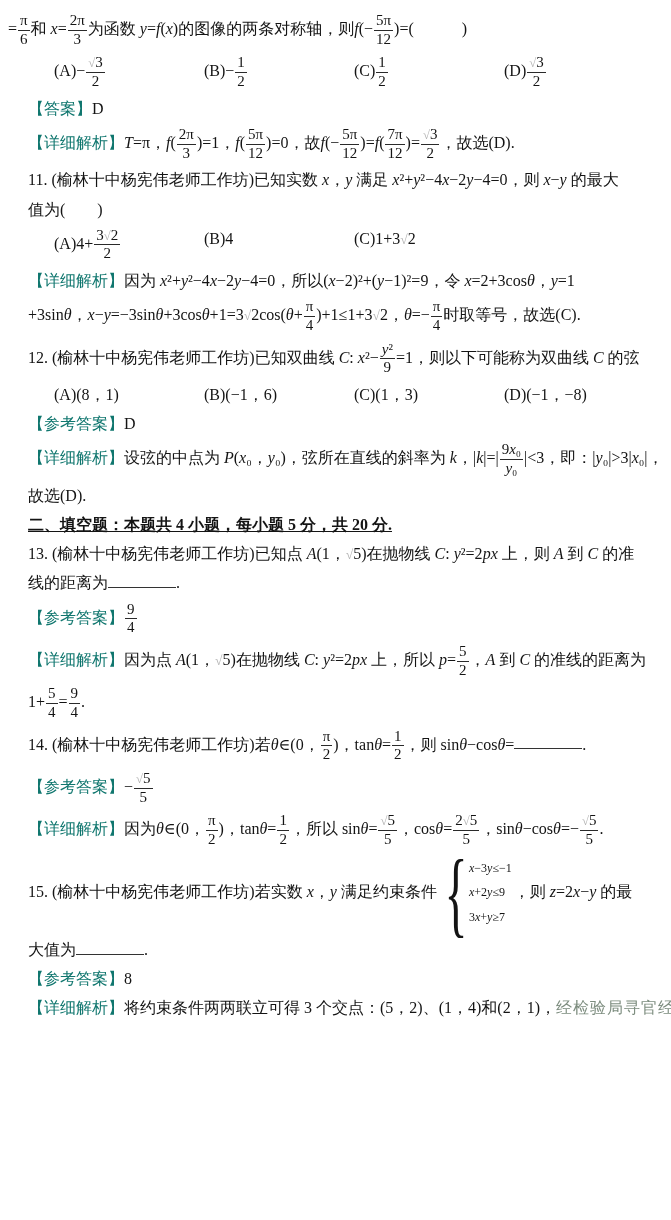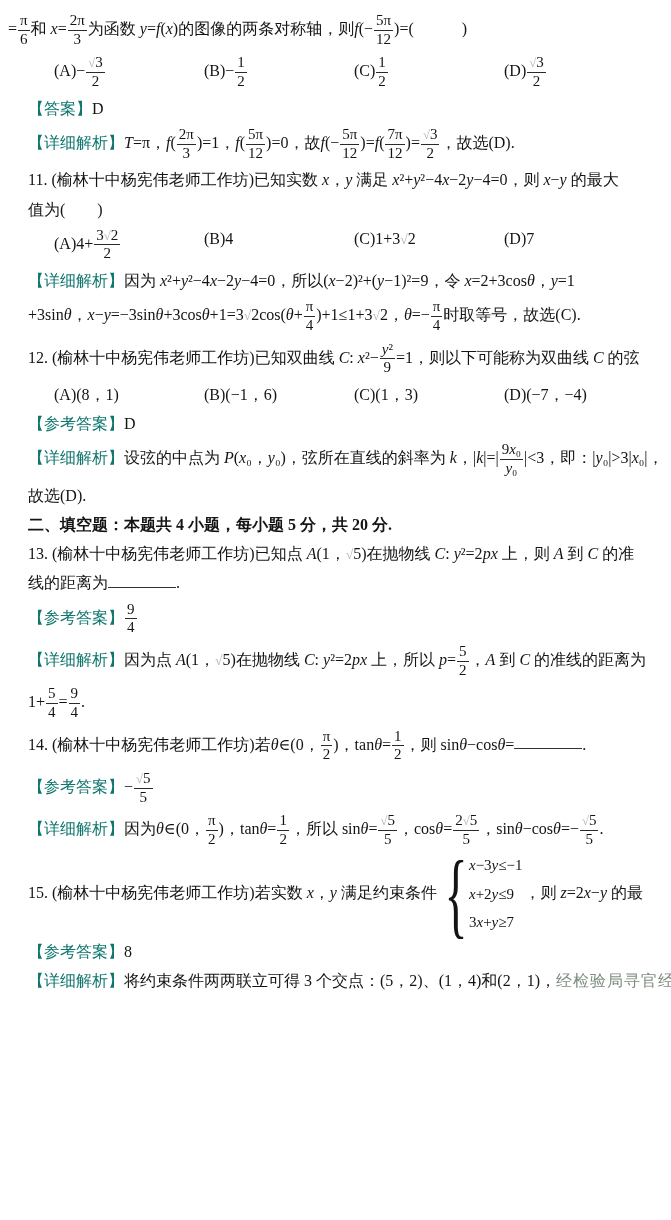--- a/index.html
+++ b/index.html
@@ -13,24 +13,24 @@
   .flush{margin-left:-20px;}
   .v{font-style:italic;}
   .lbl{color:#0f766e;}
   .f{display:inline-block;vertical-align:-0.62em;text-align:center;line-height:1.18;margin:0 1px;}
   .f .n,.f .d{display:block;padding:0 2px;font-size:15px;}
   .f .d{border-top:1px solid #2a2a2a;}
   .rad{color:#b3b3b3;font-size:0.85em;}
   .blank{display:inline-block;width:68px;height:0.95em;border-bottom:1px solid #333;vertical-align:baseline;}
   .opts{display:inline-flex;margin-left:26px;}
   .opt{display:inline-block;width:150px;}
-  .bold{font-weight:bold;}
+  .bold{font-weight:bold;text-decoration:underline;}
   .cases{display:inline-flex;align-items:center;vertical-align:middle;margin:0 2px;}
   .cases .br{font-size:96px;font-weight:400;line-height:0.8;transform:scaleX(0.5);margin:0 -10px 0 -6px;}
-  .cases .rows{display:inline-flex;flex-direction:column;gap:7px;text-align:left;font-size:15px;}
+  .cases .rows{display:inline-flex;flex-direction:column;gap:7px;text-align:left;font-size:12px;}
   .garble{color:#7d8d7f;filter:blur(0.6px);letter-spacing:1px;}
 </style>
 </head>
 <body>
 
 <div class="page">
   <div id="doc">
       <div class="line flush"><span><span class="t">=</span></span><span class="f"><span class="n"><span class="t">π</span></span><span class="d"><span class="t">6</span></span></span><span><span class="t">和 </span><span class="v">x</span><span class="t">=</span></span><span class="f"><span class="n"><span class="t">2π</span></span><span class="d"><span class="t">3</span></span></span><span><span class="t">为函数 </span><span class="v">y</span><span class="t">=</span><span class="v">f</span><span class="t">(</span><span class="v">x</span><span class="t">)的图像的两条对称轴，则</span><span class="v">f</span><span class="t">(−</span></span><span class="f"><span class="n"><span class="t">5π</span></span><span class="d"><span class="t">12</span></span></span><span><span class="t">)=(　　　)</span></span></div>
       <div class="line"><span class="opts">
           <span class="opt"><span><span class="t">(A)−</span></span><span class="f"><span class="n"><span class="rad">√</span><span class="t">3</span></span><span class="d"><span class="t">2</span></span></span></span>
@@ -39,30 +39,29 @@
           <span class="opt"><span><span class="t">(D)</span></span><span class="f"><span class="n"><span class="rad">√</span><span class="t">3</span></span><span class="d"><span class="t">2</span></span></span></span>
         </span></div>
       <div class="line"><span class="lbl">【答案】</span><span><span class="t">D</span></span></div>
       <div class="line"><span class="lbl">【详细解析】</span><span><span class="v">T</span><span class="t">=π，</span><span class="v">f</span><span class="t">(</span></span><span class="f"><span class="n"><span class="t">2π</span></span><span class="d"><span class="t">3</span></span></span><span><span class="t">)=1，</span><span class="v">f</span><span class="t">(</span></span><span class="f"><span class="n"><span class="t">5π</span></span><span class="d"><span class="t">12</span></span></span><span><span class="t">)=0，故</span><span class="v">f</span><span class="t">(−</span></span><span class="f"><span class="n"><span class="t">5π</span></span><span class="d"><span class="t">12</span></span></span><span><span class="t">)=</span><span class="v">f</span><span class="t">(</span></span><span class="f"><span class="n"><span class="t">7π</span></span><span class="d"><span class="t">12</span></span></span><span><span class="t">)=</span></span><span class="f"><span class="n"><span class="rad">√</span><span class="t">3</span></span><span class="d"><span class="t">2</span></span></span><span><span class="t">，故选(D).</span></span></div>
       <div class="line"><span><span class="t">11. (榆林十中杨宪伟老师工作坊)已知实数 </span><span class="v">x</span><span class="t">，</span><span class="v">y</span><span class="t"> 满足 </span><span class="v">x</span><span class="t">²+</span><span class="v">y</span><span class="t">²−4</span><span class="v">x</span><span class="t">−2</span><span class="v">y</span><span class="t">−4=0，则 </span><span class="v">x</span><span class="t">−</span><span class="v">y</span><span class="t"> 的最大</span></span></div>
       <div class="line"><span><span class="t">值为(　　)</span></span></div>
       <div class="line"><span class="opts">
           <span class="opt"><span><span class="t">(A)4+</span></span><span class="f"><span class="n"><span class="t">3</span><span class="rad">√</span><span class="t">2</span></span><span class="d"><span class="t">2</span></span></span></span>
           <span class="opt"><span><span class="t">(B)4</span></span></span>
           <span class="opt"><span><span class="t">(C)1+3</span><span class="rad">√</span><span class="t">2</span></span></span>
-          <span class="opt"><span><span class="t">(D)7</span></span></span>
         </span></div>
       <div class="line"><span class="lbl">【详细解析】</span><span><span class="t">因为 </span><span class="v">x</span><span class="t">²+</span><span class="v">y</span><span class="t">²−4</span><span class="v">x</span><span class="t">−2</span><span class="v">y</span><span class="t">−4=0，所以(</span><span class="v">x</span><span class="t">−2)²+(</span><span class="v">y</span><span class="t">−1)²=9，令 </span><span class="v">x</span><span class="t">=2+3cos</span><span class="v">θ</span><span class="t">，</span><span class="v">y</span><span class="t">=1</span></span></div>
       <div class="line"><span><span class="t">+3sin</span><span class="v">θ</span><span class="t">，</span><span class="v">x</span><span class="t">−</span><span class="v">y</span><span class="t">=−3sin</span><span class="v">θ</span><span class="t">+3cos</span><span class="v">θ</span><span class="t">+1=3</span><span class="rad">√</span><span class="t">2cos(</span><span class="v">θ</span><span class="t">+</span></span><span class="f"><span class="n"><span class="t">π</span></span><span class="d"><span class="t">4</span></span></span><span><span class="t">)+1≤1+3</span><span class="rad">√</span><span class="t">2，</span><span class="v">θ</span><span class="t">=−</span></span><span class="f"><span class="n"><span class="t">π</span></span><span class="d"><span class="t">4</span></span></span><span><span class="t">时取等号，故选(C).</span></span></div>
       <div class="line"><span><span class="t">12. (榆林十中杨宪伟老师工作坊)已知双曲线 </span><span class="v">C</span><span class="t">: </span><span class="v">x</span><span class="t">²−</span></span><span class="f"><span class="n"><span class="v">y</span><span class="t">²</span></span><span class="d"><span class="t">9</span></span></span><span><span class="t">=1，则以下可能称为双曲线 </span><span class="v">C</span><span class="t"> 的弦</span></span></div>
       <div class="line"><span class="opts">
           <span class="opt"><span><span class="t">(A)(8，1)</span></span></span>
           <span class="opt"><span><span class="t">(B)(−1，6)</span></span></span>
           <span class="opt"><span><span class="t">(C)(1，3)</span></span></span>
-          <span class="opt"><span><span class="t">(D)(−7，−4)</span></span></span>
+          <span class="opt"><span><span class="t">(D)(−1，−8)</span></span></span>
         </span></div>
       <div class="line"><span class="lbl">【参考答案】</span><span><span class="t">D</span></span></div>
       <div class="line"><span class="lbl">【详细解析】</span><span><span class="t">设弦的中点为 </span><span class="v">P</span><span class="t">(</span><span class="v">x</span><span class="t">₀，</span><span class="v">y</span><span class="t">₀)，弦所在直线的斜率为 </span><span class="v">k</span><span class="t">，|</span><span class="v">k</span><span class="t">|=|</span></span><span class="f"><span class="n"><span class="t">9</span><span class="v">x</span><span class="t">₀</span></span><span class="d"><span class="v">y</span><span class="t">₀</span></span></span><span><span class="t">|&lt;3，即：|</span><span class="v">y</span><span class="t">₀|&gt;3|</span><span class="v">x</span><span class="t">₀|，</span></span></div>
       <div class="line"><span><span class="t">故选(D).</span></span></div>
       <div class="line bold"><span><span class="t">二、填空题：本题共 4 小题，每小题 5 分，共 20 分.</span></span></div>
       <div class="line"><span><span class="t">13. (榆林十中杨宪伟老师工作坊)已知点 </span><span class="v">A</span><span class="t">(1，</span><span class="rad">√</span><span class="t">5)在抛物线 </span><span class="v">C</span><span class="t">: </span><span class="v">y</span><span class="t">²=2</span><span class="v">px</span><span class="t"> 上，则 </span><span class="v">A</span><span class="t"> 到 </span><span class="v">C</span><span class="t"> 的准</span></span></div>
       <div class="line"><span><span class="t">线的距离为</span></span><span class="blank"></span><span><span class="t">.</span></span></div>
       <div class="line"><span class="lbl">【参考答案】</span><span class="f"><span class="n"><span class="t">9</span></span><span class="d"><span class="t">4</span></span></span></div>
       <div class="line"><span class="lbl">【详细解析】</span><span><span class="t">因为点 </span><span class="v">A</span><span class="t">(1，</span><span class="rad">√</span><span class="t">5)在抛物线 </span><span class="v">C</span><span class="t">: </span><span class="v">y</span><span class="t">²=2</span><span class="v">px</span><span class="t"> 上，所以 </span><span class="v">p</span><span class="t">=</span></span><span class="f"><span class="n"><span class="t">5</span></span><span class="d"><span class="t">2</span></span></span><span><span class="t">，</span><span class="v">A</span><span class="t"> 到 </span><span class="v">C</span><span class="t"> 的准线的距离为</span></span></div>
       <div class="line"><span><span class="t">1+</span></span><span class="f"><span class="n"><span class="t">5</span></span><span class="d"><span class="t">4</span></span></span><span><span class="t">=</span></span><span class="f"><span class="n"><span class="t">9</span></span><span class="d"><span class="t">4</span></span></span><span><span class="t">.</span></span></div>
@@ -70,16 +69,17 @@
       <div class="line"><span class="lbl">【参考答案】</span><span><span class="t">−</span></span><span class="f"><span class="n"><span class="rad">√</span><span class="t">5</span></span><span class="d"><span class="t">5</span></span></span></div>
       <div class="line"><span class="lbl">【详细解析】</span><span><span class="t">因为</span><span class="v">θ</span><span class="t">∈(0，</span></span><span class="f"><span class="n"><span class="t">π</span></span><span class="d"><span class="t">2</span></span></span><span><span class="t">)，tan</span><span class="v">θ</span><span class="t">=</span></span><span class="f"><span class="n"><span class="t">1</span></span><span class="d"><span class="t">2</span></span></span><span><span class="t">，所以 sin</span><span class="v">θ</span><span class="t">=</span></span><span class="f"><span class="n"><span class="rad">√</span><span class="t">5</span></span><span class="d"><span class="t">5</span></span></span><span><span class="t">，cos</span><span class="v">θ</span><span class="t">=</span></span><span class="f"><span class="n"><span class="t">2</span><span class="rad">√</span><span class="t">5</span></span><span class="d"><span class="t">5</span></span></span><span><span class="t">，sin</span><span class="v">θ</span><span class="t">−cos</span><span class="v">θ</span><span class="t">=−</span></span><span class="f"><span class="n"><span class="rad">√</span><span class="t">5</span></span><span class="d"><span class="t">5</span></span></span><span><span class="t">.</span></span></div>
       <div class="line"><span><span class="t">15. (榆林十中杨宪伟老师工作坊)若实数 </span><span class="v">x</span><span class="t">，</span><span class="v">y</span><span class="t"> 满足约束条件</span></span><span class="cases">
           <span class="br">{</span>
           <span class="rows">
             <span class="row"><span class="v">x</span><span class="t">−3</span><span class="v">y</span><span class="t">≤−1</span></span>
             <span class="row"><span class="v">x</span><span class="t">+2</span><span class="v">y</span><span class="t">≤9</span></span>
             <span class="row"><span class="t">3</span><span class="v">x</span><span class="t">+</span><span class="v">y</span><span class="t">≥7</span></span>
           </span>
         </span><span><span class="t">，则 </span><span class="v">z</span><span class="t">=2</span><span class="v">x</span><span class="t">−</span><span class="v">y</span><span class="t"> 的最</span></span></div>
+      <div class="line"><span><span class="t">大值为</span></span><span class="blank"></span><span><span class="t">.</span></span></div>
       <div class="line"><span class="lbl">【参考答案】</span><span><span class="t">8</span></span></div>
       <div class="line"><span class="lbl">【详细解析】</span><span><span class="t">将约束条件两两联立可得 3 个交点：(5，2)、(1，4)和(2，1)，</span></span><span class="garble">经检验局寻官经</span></div>
     </div>
 </div>
 
 </body></html>

